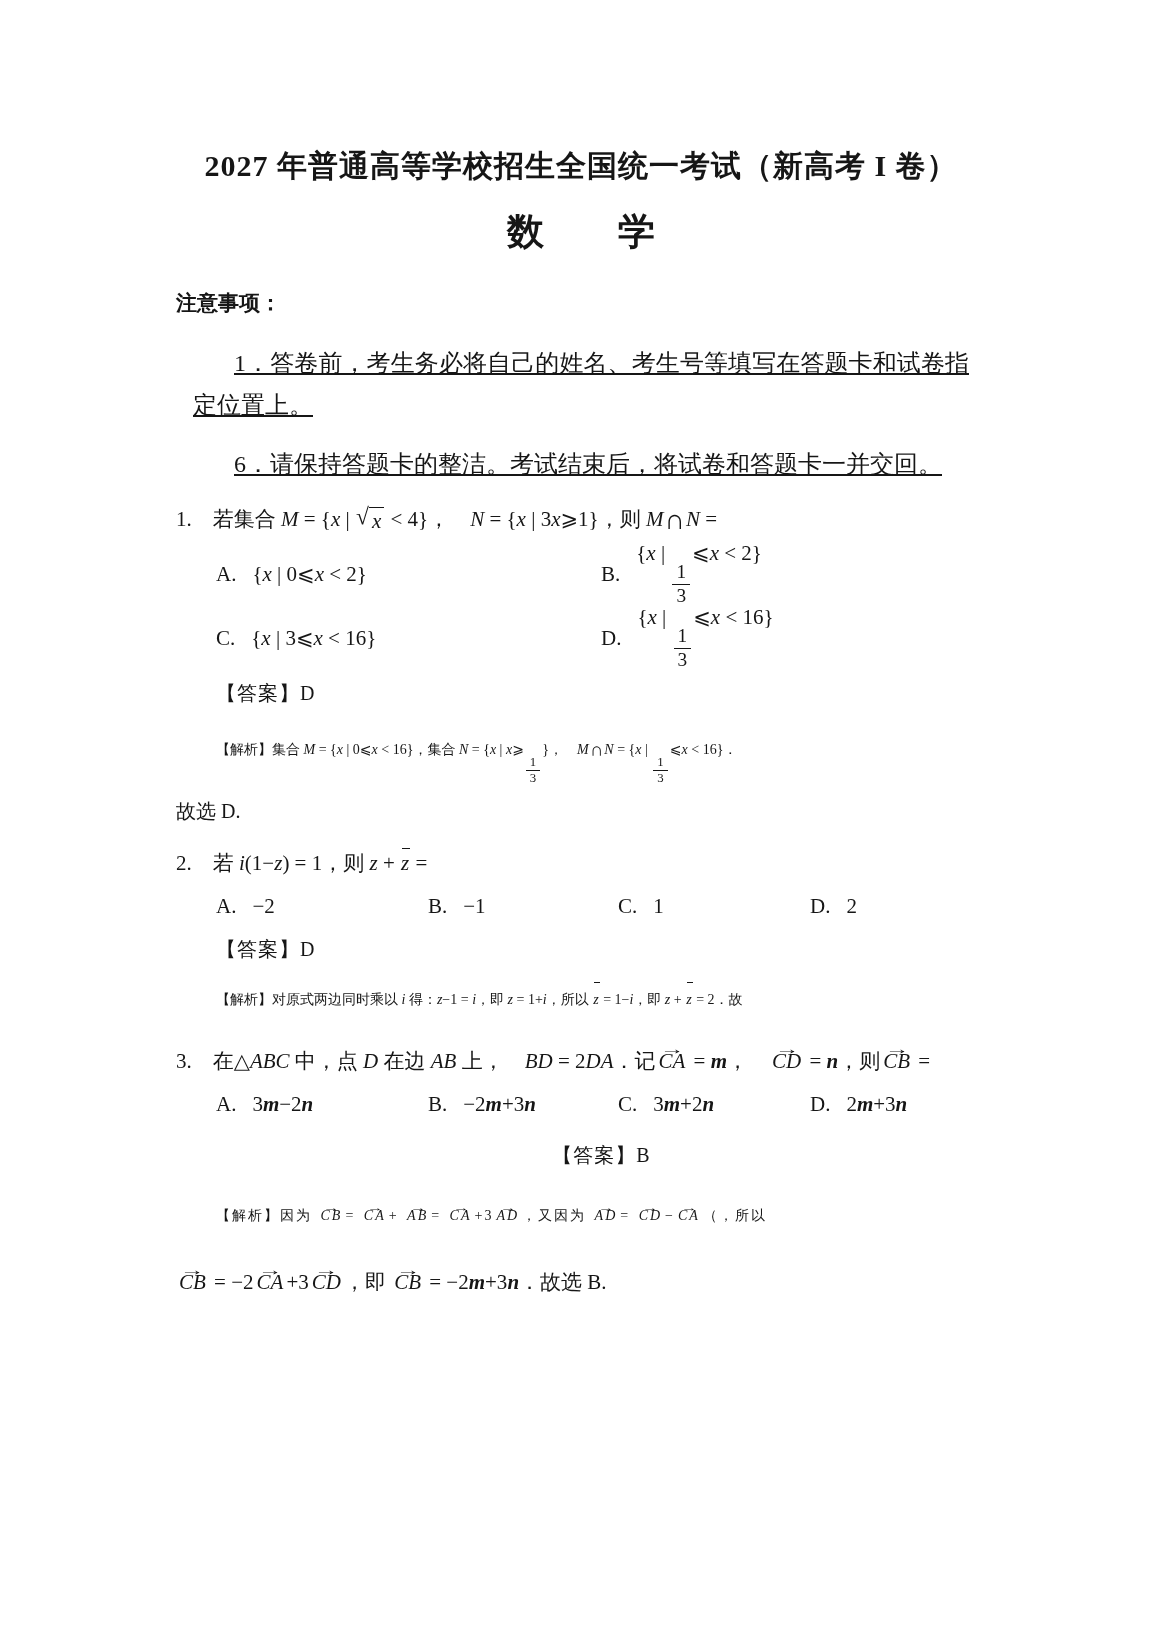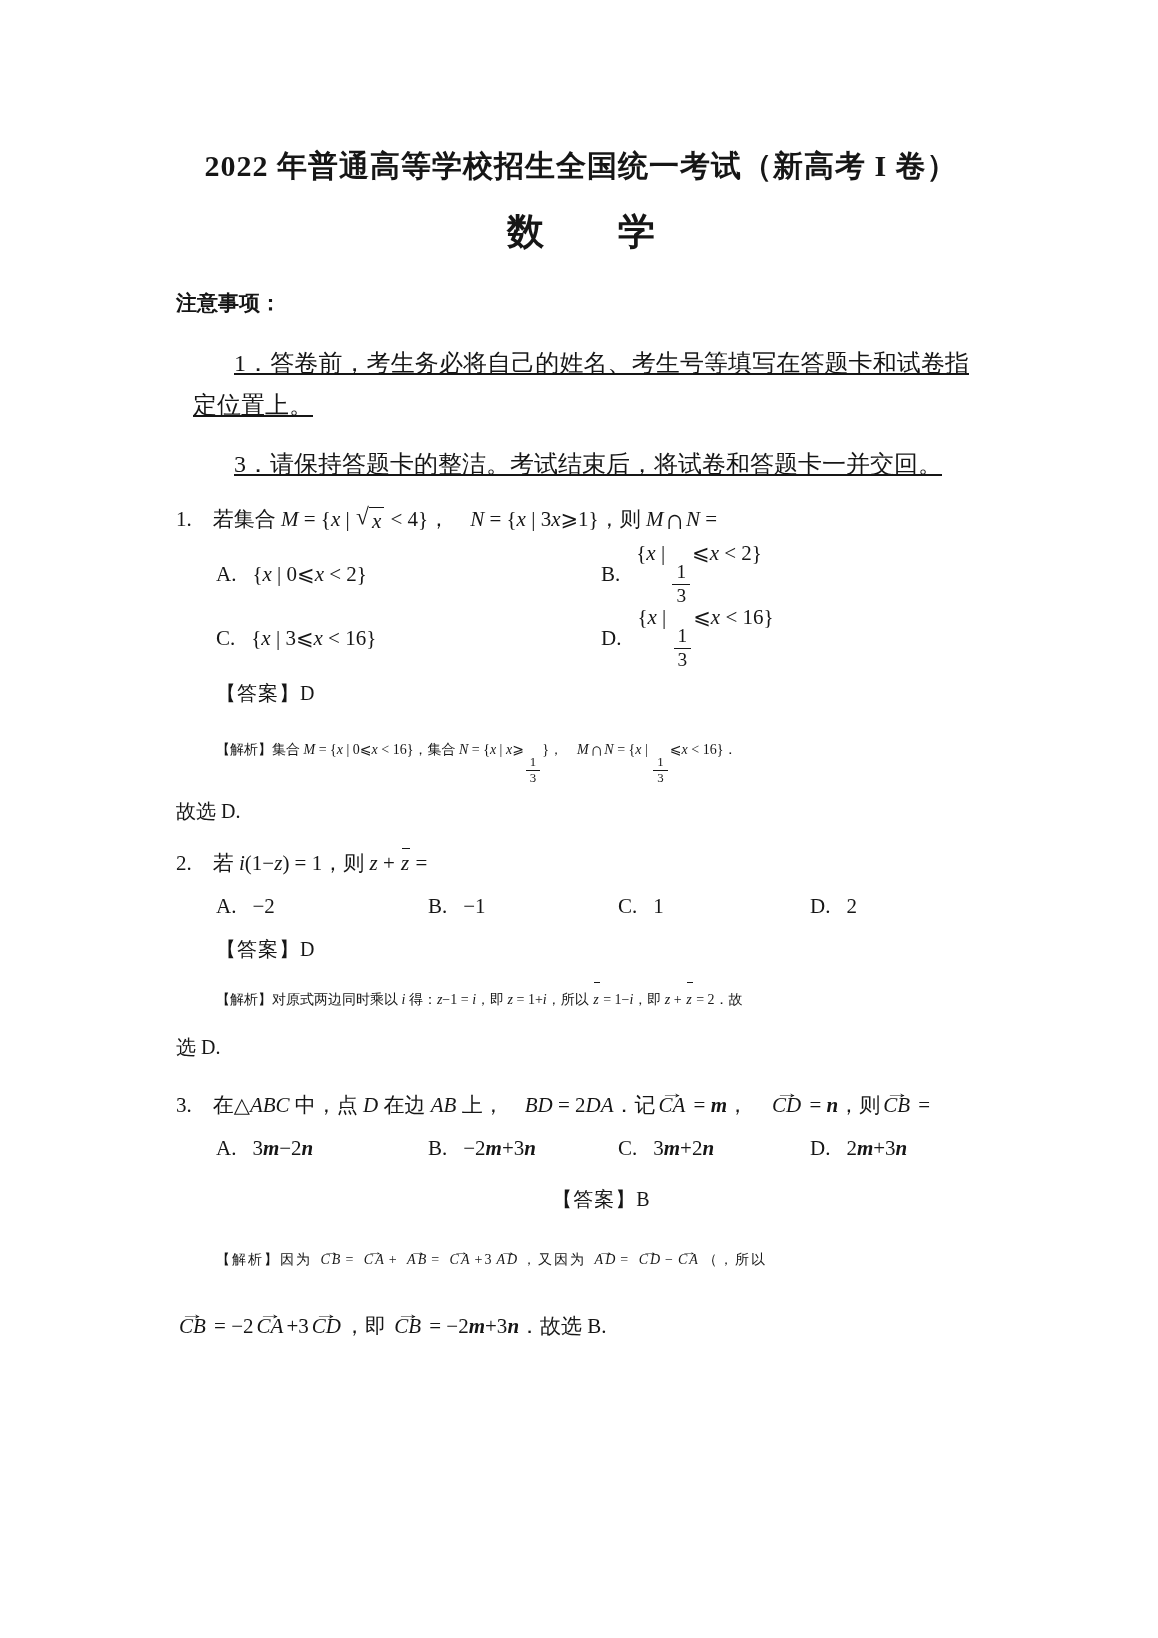--- a/index.html
+++ b/index.html
@@ -54,26 +54,26 @@
   .vec::after{content:"→";position:absolute;left:50%;top:-0.78em;
               transform:translateX(-50%) scaleX(1.6);font-size:0.72em;font-style:normal;letter-spacing:0;}
   .bar{position:relative;font-style:italic;display:inline-block;padding:0 1px;}
   .bar::after{content:"";position:absolute;left:2px;right:0;top:2px;border-top:1.5px solid #161616;}
 </style>
 </head>
 <body>
 
 <div class="page">
 
-  <div class="title">2022 年普通高等学校招生全国统一考试（新高考 I 卷）</div>
+  <div class="title">2027 年普通高等学校招生全国统一考试（新高考 I 卷）</div>
   <div class="subject">数　　学</div>
 
   <div class="notice-head">注意事项：</div>
   <p class="notice">1．答卷前，考生务必将自己的姓名、考生号等填写在答题卡和试卷指定位置上。</p>
-  <p class="notice">3．请保持答题卡的整洁。考试结束后，将试卷和答题卡一并交回。</p>
+  <p class="notice">6．请保持答题卡的整洁。考试结束后，将试卷和答题卡一并交回。</p>
 
 
   <p class="stem line q1-stem">1.　若集合 <span class="it">M</span> = {<span class="it">x</span> | <span class="sqrt">
         <span class="rad">√</span>
         <span class="rdc">x</span>
       </span> &lt; 4}，　<span class="it">N</span> = {<span class="it">x</span> | 3<span class="it">x</span>⩾1}，则 <span class="it">M</span><span class="cap">∩</span><span class="it">N</span> =</p>
   <div class="opts opts2">
     <div class="opt">
       <span class="olabel">A.</span>
       <span class="line">{<span class="it">x</span> | 0⩽<span class="it">x</span> &lt; 2}</span>
@@ -125,21 +125,20 @@
     </div>
     <div class="opt">
       <span class="olabel">D.</span>
       <span class="line">2</span>
     </div>
   </div>
   <p class="ans a2">
     <span class="blabel">【答案】</span><span>D</span>
   </p>
   <p class="ana line q2-ana"><span class="blabel">【解析】</span>对原式两边同时乘以 <span class="it">i</span> 得：<span class="it">z</span>−1 = <span class="it">i</span>，即 <span class="it">z</span> = 1+<span class="it">i</span>，所以 <span class="bar">z</span> = 1−<span class="it">i</span>，即 <span class="it">z</span> + <span class="bar">z</span> = 2．故</p>
-  <p class="concl q2-concl">选 D.</p>
 
   <p class="stem line q3-stem">3.　在△<span class="it">ABC</span> 中，点 <span class="it">D</span> 在边 <span class="it">AB</span> 上，　<span class="it">BD</span> = 2<span class="it">DA</span>．记<span class="vec">CA</span> = <span class="bi">m</span>，　<span class="vec">CD</span> = <span class="bi">n</span>，则<span class="vec">CB</span> =</p>
   <div class="opts opts4">
     <div class="opt">
       <span class="olabel">A.</span>
       <span class="line">3<span class="bi">m</span>−2<span class="bi">n</span></span>
     </div>
     <div class="opt">
       <span class="olabel">B.</span>
       <span class="line">−2<span class="bi">m</span>+3<span class="bi">n</span></span>

